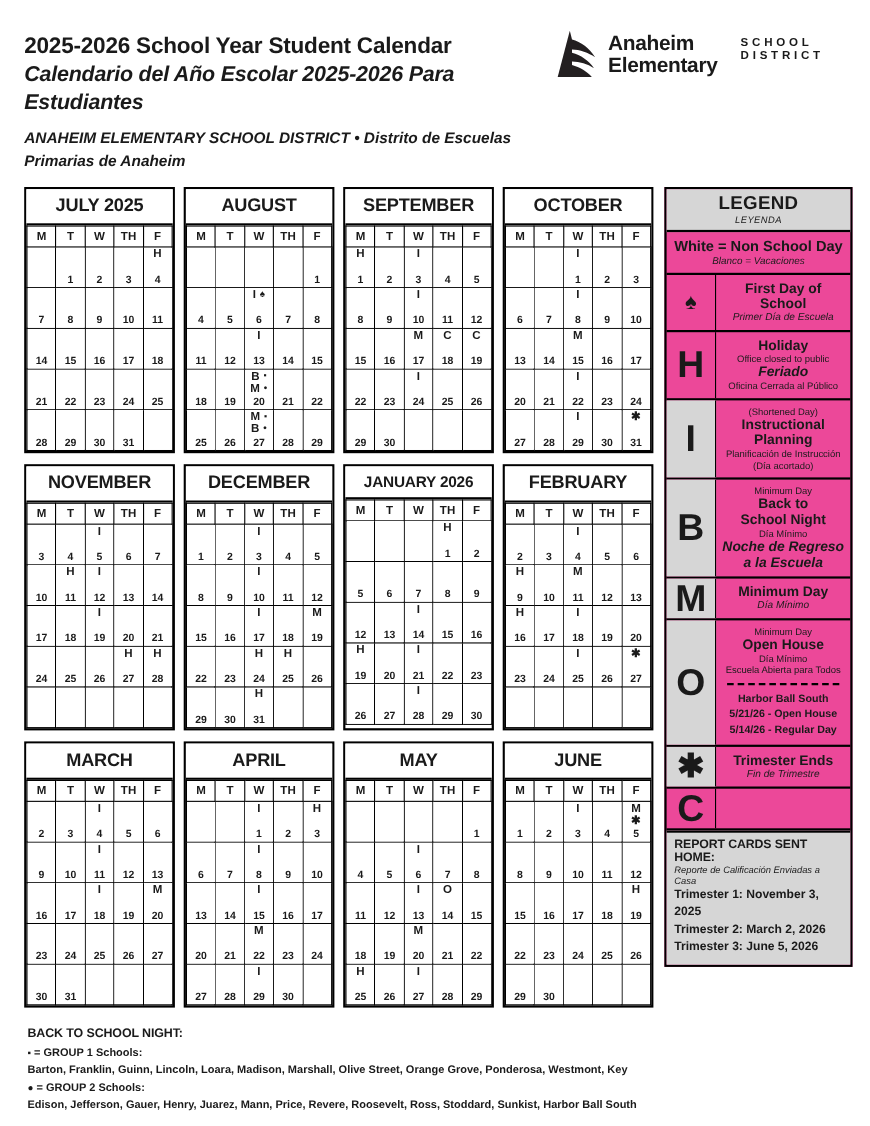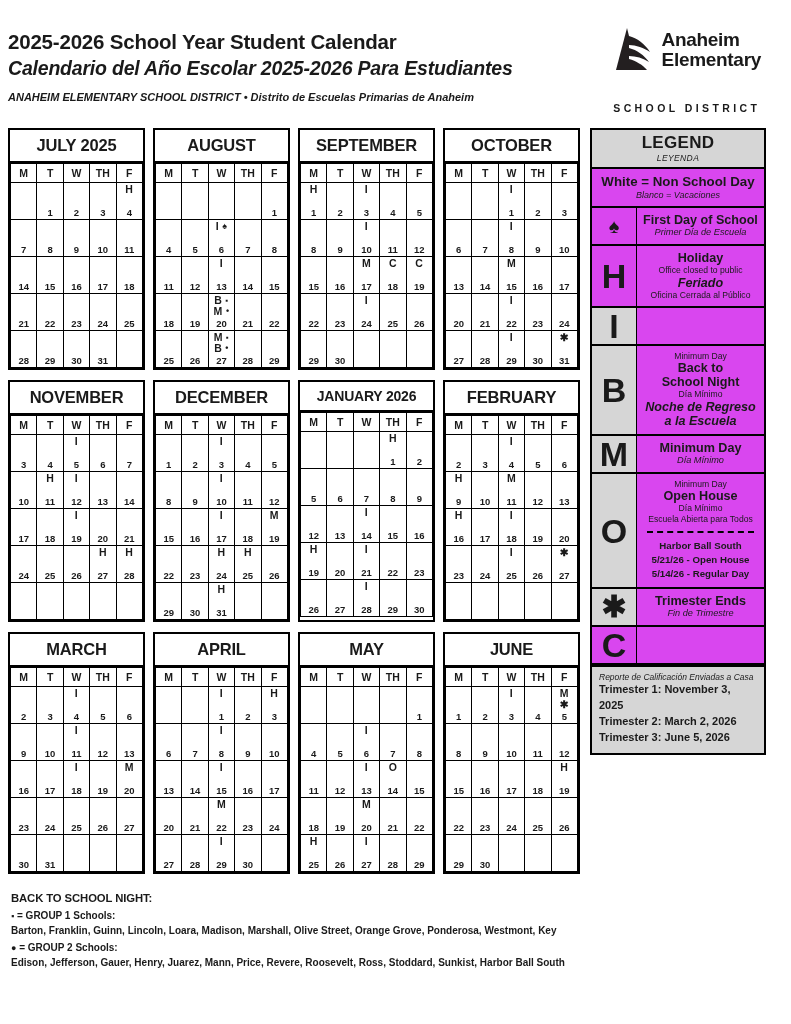--- a/index.html
+++ b/index.html
@@ -3,31 +3,31 @@
 <meta charset="utf-8">
 <style>
   * { box-sizing: border-box; margin: 0; padding: 0; }
   body {
     width: 791px; height: 1024px;
     background: #ffffff;
     font-family: "Liberation Sans", sans-serif;
     color: #1a1a1a;
     overflow: hidden;
   }
-  .page { position: relative; width: 791px; height: 764px; padding: 22px 16px 0 8px; }
+  .page { position: relative; width: 791px; height: 764px; padding: 22px 16px 0 22px; }
 
   
   .header { display: flex; justify-content: space-between; align-items: flex-start; }
   .titles { padding-top: 8px; }
   .t-main { font-size: 20.5px; font-weight: bold; letter-spacing: -0.2px; line-height: 1.15; }
   .t-sub { font-size: 19.5px; font-style: italic; font-weight: bold; letter-spacing: -0.2px; line-height: 1.3; margin-top: 2px; }
-  .t-dist { font-size: 11px; font-style: italic; font-weight: bold; margin-top: 9px; line-height: 1.45; }
+  .t-dist { font-size: 14px; font-style: italic; font-weight: bold; margin-top: 9px; line-height: 1.45; }
   .t-addr { font-size: 11.2px; font-style: italic; font-weight: bold; line-height: 1.45; }
 
-  .logo { display: flex; flex-direction: column; align-items: center; padding-right: 14px; padding-top: 4px; gap: 21px; }
+  .logo { display: flex; flex-direction: row; padding-right: 14px; padding-top: 4px; gap: 21px; }
   .logo-row { display: flex; align-items: center; gap: 9px; }
   .logo-mark { width: 40px; height: 48px; }
   .logo-words { font-size: 19px; font-weight: bold; line-height: 1.05; letter-spacing: -0.3px; }
   .logo-sd { font-size: 10.5px; font-weight: bold; letter-spacing: 3.4px; margin-top: 7px; }
 
   
   .body-wrap { display: flex; margin-top: 14px; gap: 10px; }
   .cal-area { width: 572px; }
   .cal-row { display: flex; gap: 8px; margin-bottom: 10px; }
   .cal { width: 140px; border: 2.5px solid #000; background: #fff; }
@@ -51,21 +51,21 @@
   }
   td.sh { background: #d6d6d6; }
   td.blank { background: #fff; }
   .daynum { position: absolute; bottom: 1px; left: 0; right: 0; text-align: center; font-size: 9.5px; font-weight: bold; }
   .marks { position: absolute; top: 1px; left: 0; right: 0; text-align: center; font-size: 10.5px; font-weight: bold; line-height: 1.02; letter-spacing: 0.3px; }
   .marks .mrow { display: block; white-space: nowrap; }
   .sq { font-size: 8px; vertical-align: 1.5px; }
   .dot { font-size: 9px; vertical-align: 1px; }
 
   
-  .legend { width: 176px; border: 2.5px solid #000; background: #d946ef; align-self: flex-start; }
+  .legend { width: 176px; border: 2.5px solid #000; background: #ec4899; align-self: flex-start; }
   .lg-head { background: #d6d6d6; text-align: center; padding: 3px 0 4px; border-bottom: 2.5px solid #000; }
   .lg-head .l1 { font-size: 17px; font-weight: bold; letter-spacing: 0.3px; }
   .lg-head .l2 { font-size: 8.5px; font-style: italic; letter-spacing: 0.4px; text-align: center; }
   .lg-white { text-align: center; padding: 5px 2px 6px; border-bottom: 2.5px solid #000; }
   .lg-white .l1 { font-size: 13.3px; font-weight: bold; }
   .lg-white .l2 { font-size: 9px; font-style: italic; margin-top: 1px; }
   .lg-row { display: flex; border-bottom: 2.5px solid #000; min-height: 38px; }
   .lg-row:last-child { border-bottom: none; }
   .lg-sym {
     width: 45px; flex: 0 0 45px; display: flex; align-items: center; justify-content: center;
@@ -1473,20 +1473,27 @@
           <div class="lg-sym">H</div>
           <div class="lg-txt">
             <div class="ln-b">Holiday</div>
             <div class="ln-i">Office closed to public</div>
             <div class="ln-bi">Feriado</div>
             <div class="ln-i">Oficina Cerrada al Público</div>
           </div>
         </div>
         <div class="lg-row">
           <div class="lg-sym shaded">I</div>
+          <div class="lg-txt">
+            <div class="ln-i">(Shortened Day)</div>
+            <div class="ln-b">Instructional</div>
+            <div class="ln-b">Planning</div>
+            <div class="ln-i">Planificación de Instrucción</div>
+            <div class="ln-i">(Día acortado)</div>
+          </div>
         </div>
         <div class="lg-row">
           <div class="lg-sym shaded">B</div>
           <div class="lg-txt">
             <div class="ln-i">Minimum Day</div>
             <div class="ln-b">Back to</div>
             <div class="ln-b">School Night</div>
             <div class="ln-i">Día Mínimo</div>
             <div class="ln-bi">Noche de Regreso</div>
             <div class="ln-bi">a la Escuela</div>
@@ -1516,20 +1523,21 @@
           <div class="lg-sym shaded star">✱</div>
           <div class="lg-txt">
             <div class="ln-b">Trimester Ends</div>
             <div class="ln-i2">Fin de Trimestre</div>
           </div>
         </div>
         <div class="lg-row">
           <div class="lg-sym">C</div>
         </div>
         <div class="lg-report">
+          <div class="rc-h">REPORT CARDS SENT HOME:</div>
           <div class="rc-s">Reporte de Calificación Enviadas a Casa</div>
           <div class="rc-l">Trimester 1: November 3, 2025</div>
           <div class="rc-l">Trimester 2:  March 2, 2026</div>
           <div class="rc-l">Trimester 3: June 5, 2026</div>
         </div>
       </div>
   </div>
 
   <div class="footer">
     <div class="f-h">BACK TO SCHOOL NIGHT:</div>

